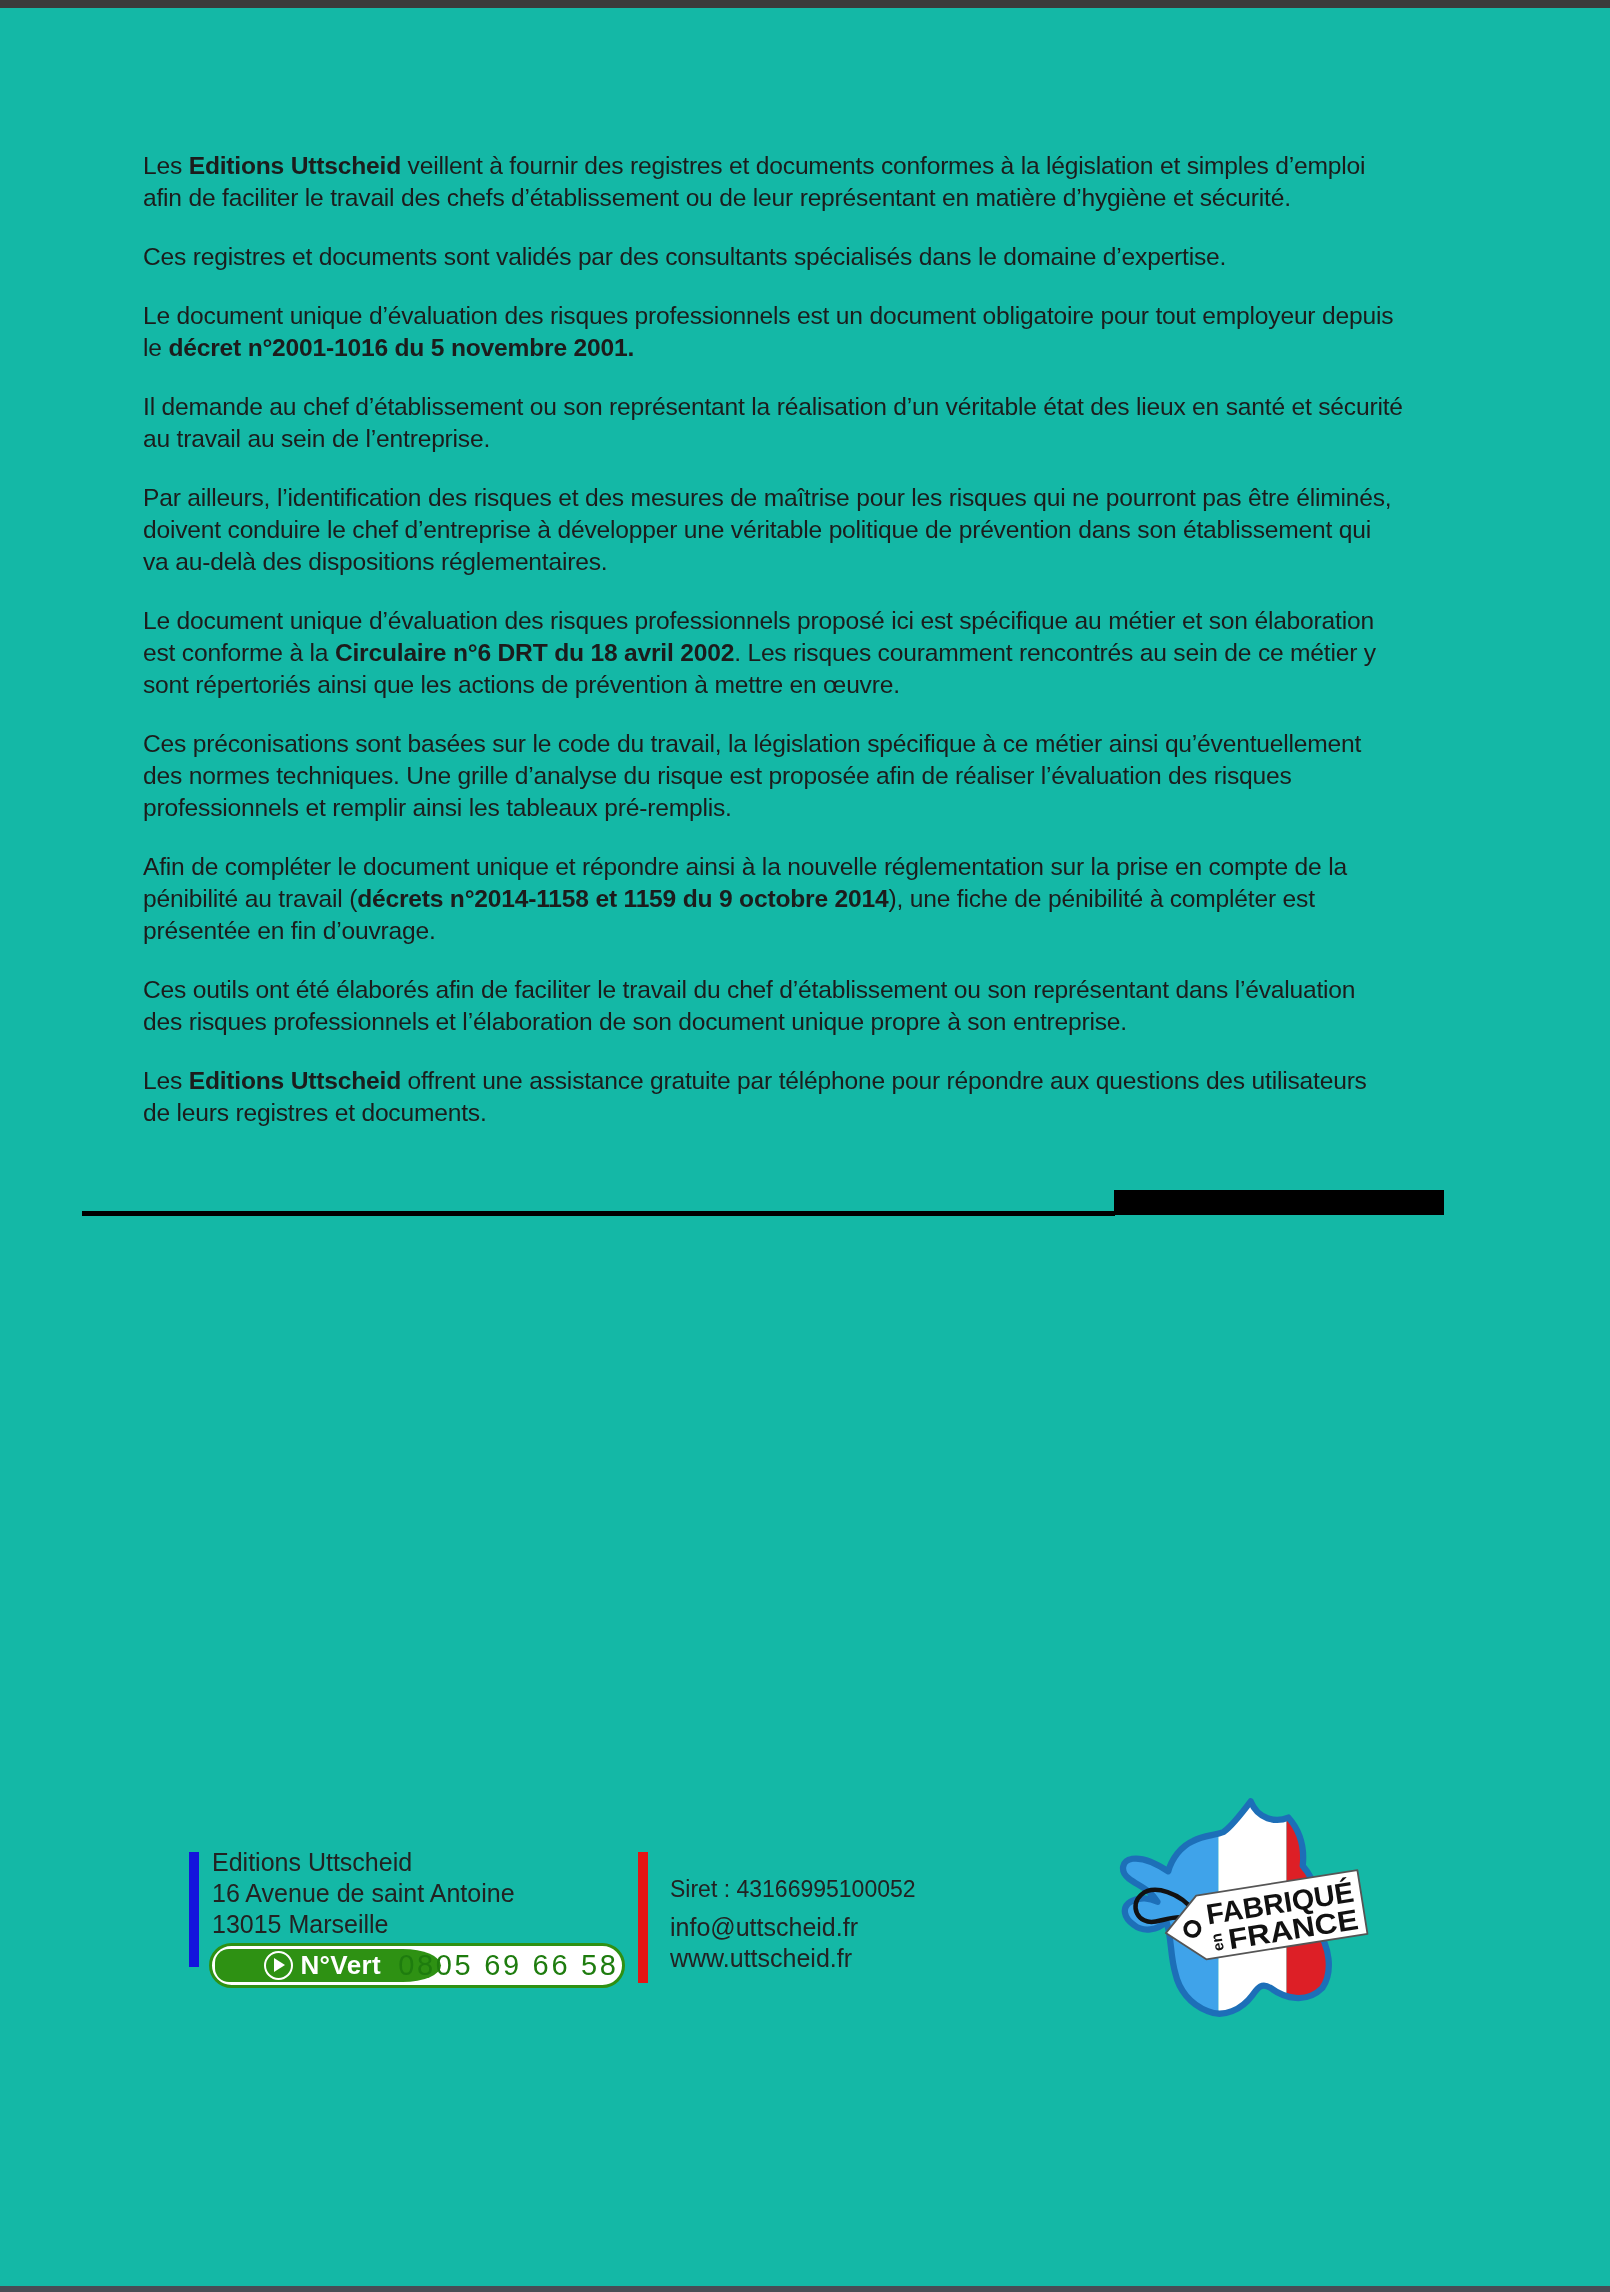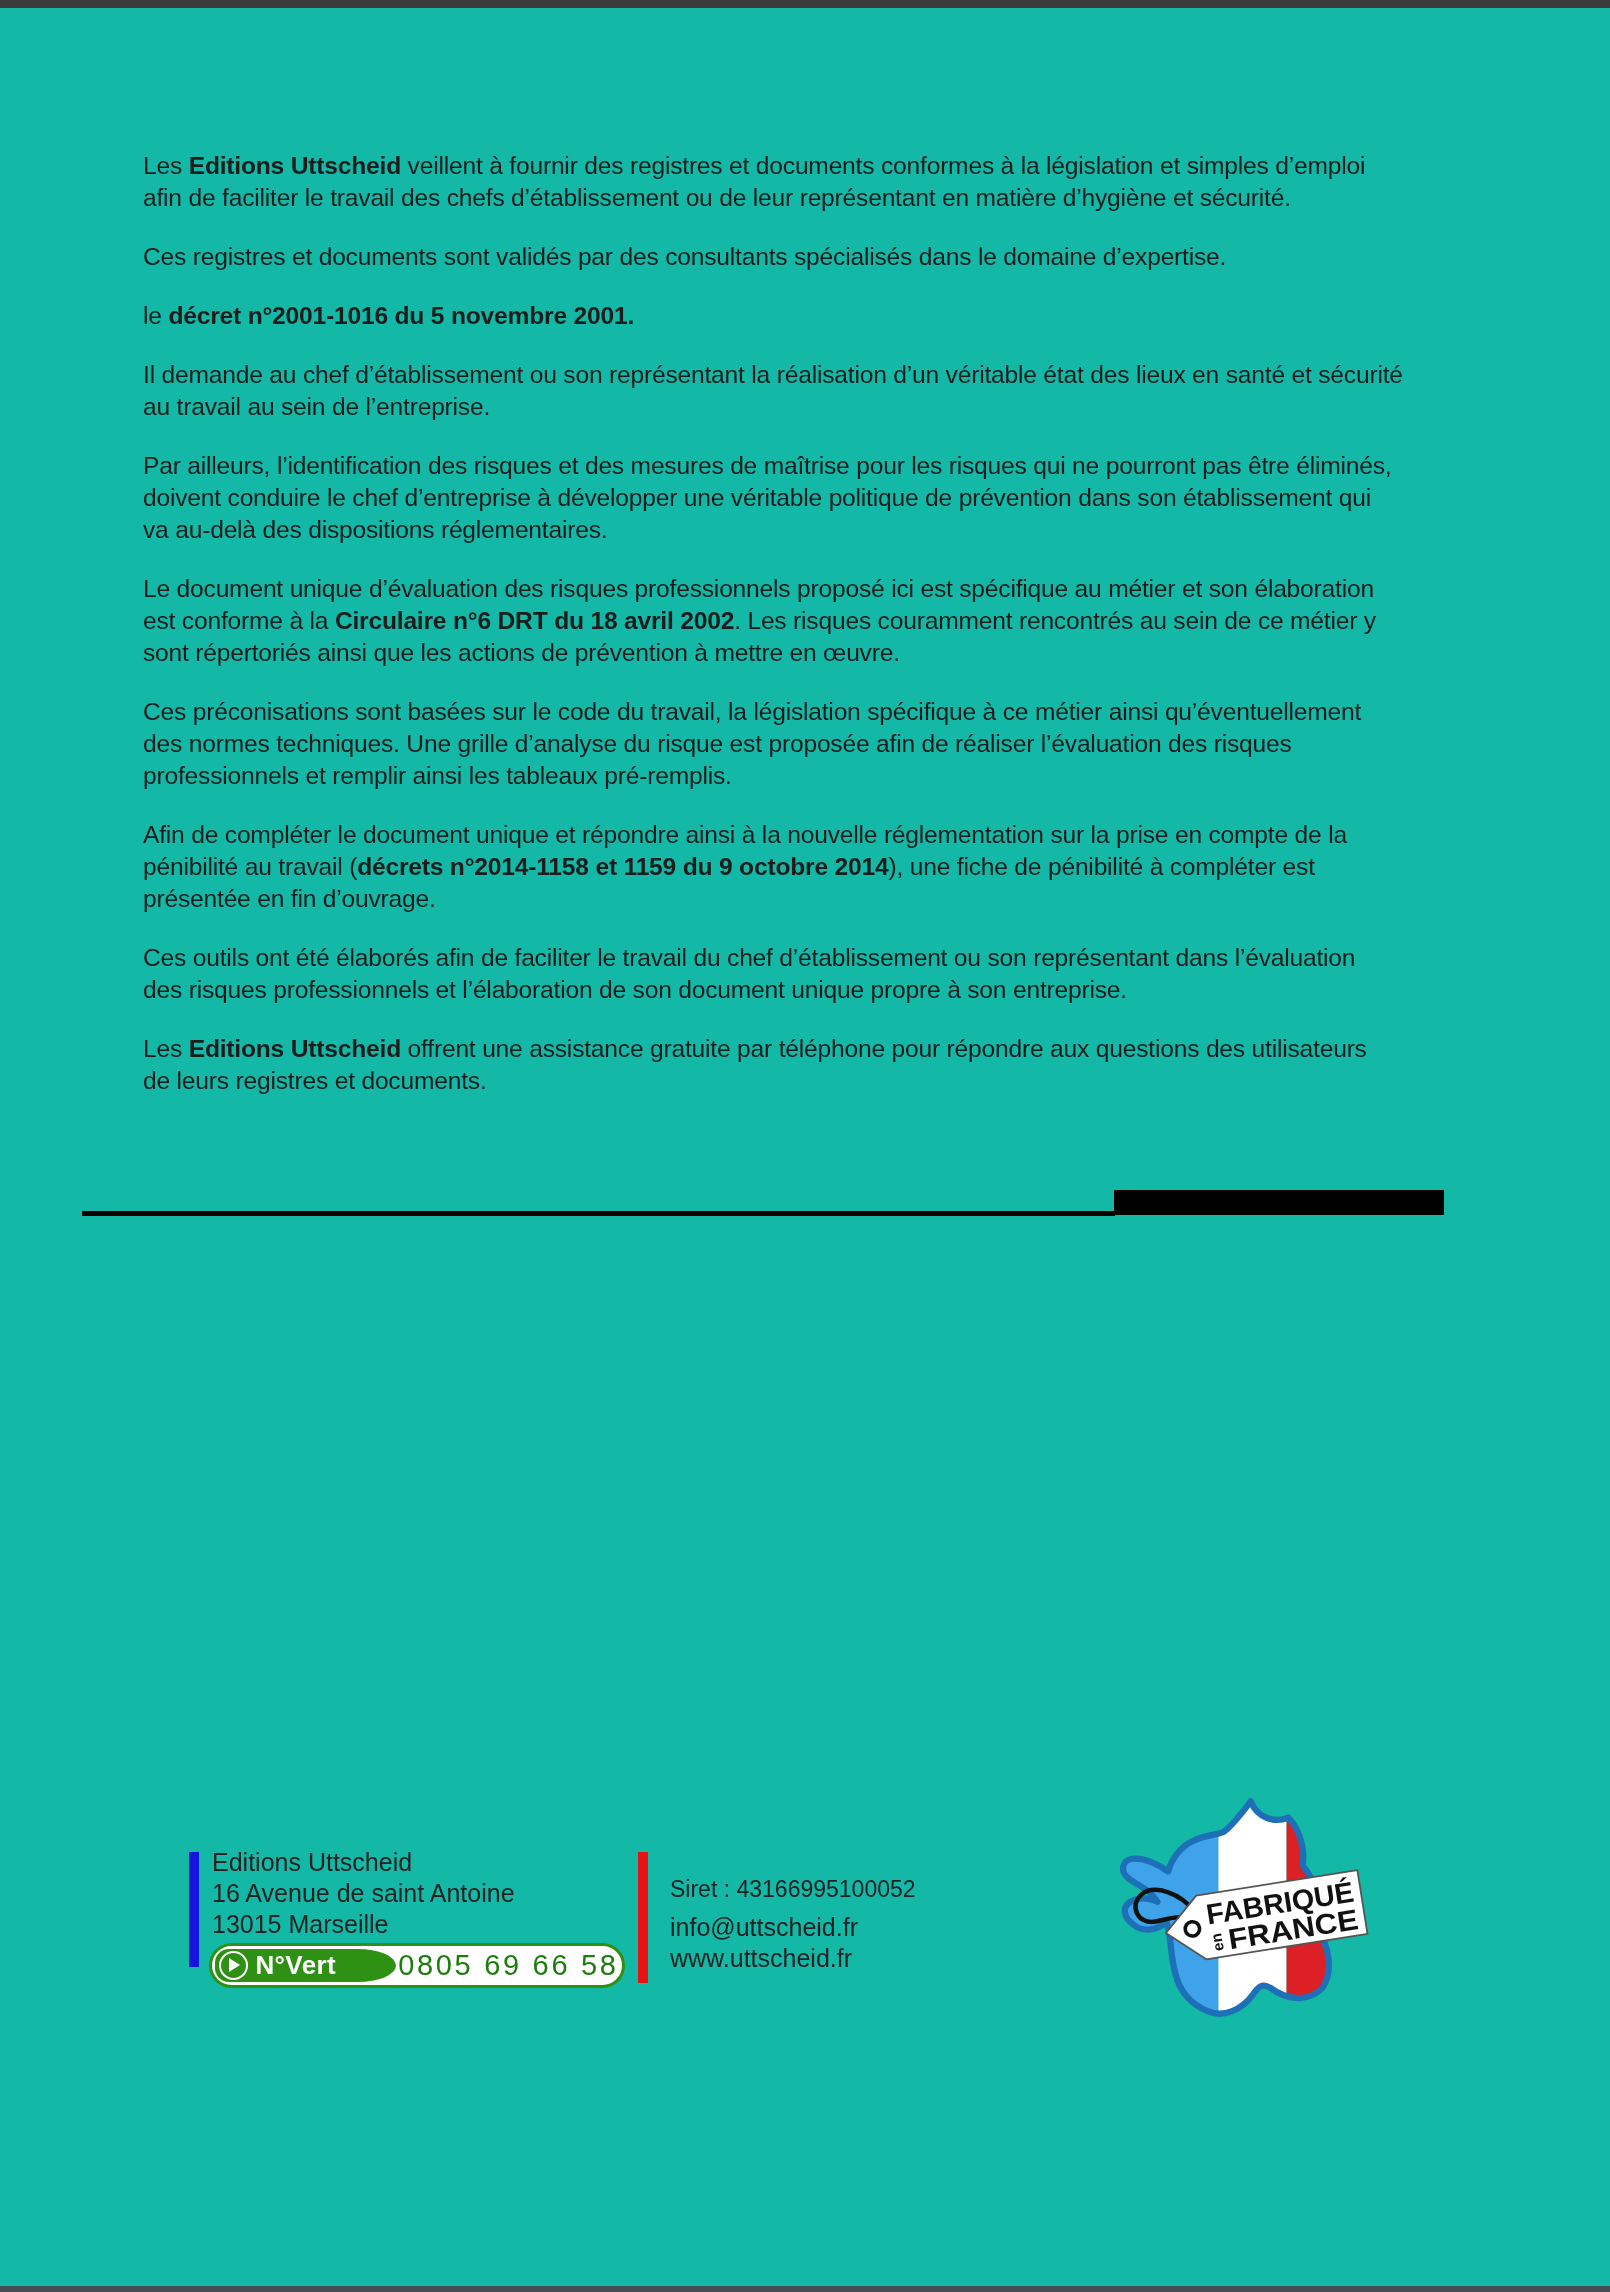--- a/index.html
+++ b/index.html
@@ -57,21 +57,21 @@
   }
   
   .nvert {
     position:absolute; left:209px; top:1943px; width:410px; height:39px;
     border:3.6px solid #2e9113; border-radius:23px; background:#ffffff;
   }
   .nvert-left {
     position:absolute; left:2.7px; top:2.7px; bottom:2.7px; width:181px;
     background:#2e9113;
     border-radius:14.3px 39px 39px 14.3px / 14.3px 50% 50% 14.3px;
-    display:flex; align-items:center;
+    display:flex; align-items:center;padding-left:45px;
   }
   .nvert-circle {
     position:relative; margin-left:4.5px; width:25px; height:25px;
     border:2.7px solid #fff; border-radius:50%; background:#2e9113;
     flex:0 0 auto;
   }
   .nvert-circle .tri {
     position:absolute; left:8px; top:5.4px; width:0; height:0;
     border-left:11.6px solid #fff;
     border-top:7.2px solid transparent;
@@ -100,20 +100,21 @@
 
   <div class="body-text" id="body-text">
       <div class="para">
         <div class="line"><span>Les </span><span class="b">Editions Uttscheid</span><span> veillent à fournir des registres et documents conformes à la législation et simples d’emploi</span></div>
         <div class="line"><span>afin de faciliter le travail des chefs d’établissement ou de leur représentant en matière d’hygiène et sécurité.</span></div>
       </div>
       <div class="para">
         <div class="line"><span>Ces registres et documents sont validés par des consultants spécialisés dans le domaine d’expertise.</span></div>
       </div>
       <div class="para">
+        <div class="line"><span>Le document unique d’évaluation des risques professionnels est un document obligatoire pour tout employeur depuis</span></div>
         <div class="line"><span>le </span><span class="b">décret n°2001-1016 du 5 novembre 2001.</span></div>
       </div>
       <div class="para">
         <div class="line"><span>Il demande au chef d’établissement ou son représentant la réalisation d’un véritable état des lieux en santé et sécurité</span></div>
         <div class="line"><span>au travail au sein de l’entreprise.</span></div>
       </div>
       <div class="para">
         <div class="line"><span>Par ailleurs, l’identification des risques et des mesures de maîtrise pour les risques qui ne pourront pas être éliminés,</span></div>
         <div class="line"><span>doivent conduire le chef d’entreprise à développer une véritable politique de prévention dans son établissement qui</span></div>
         <div class="line"><span>va au-delà des dispositions réglementaires.</span></div>

